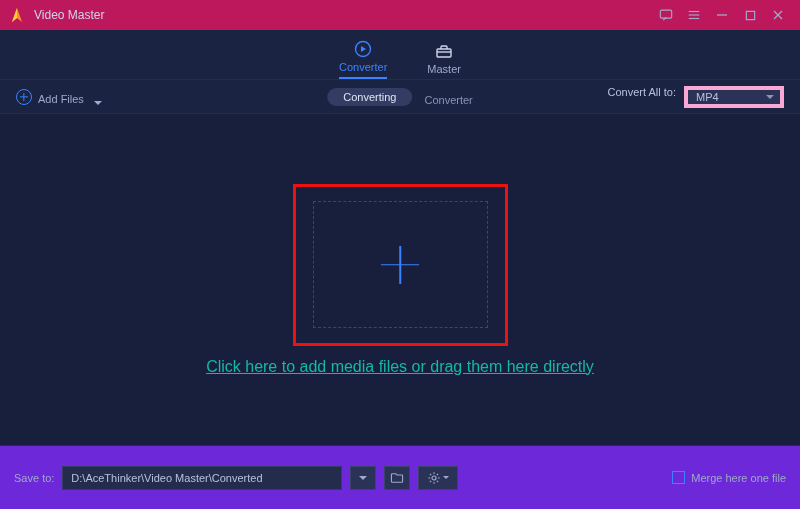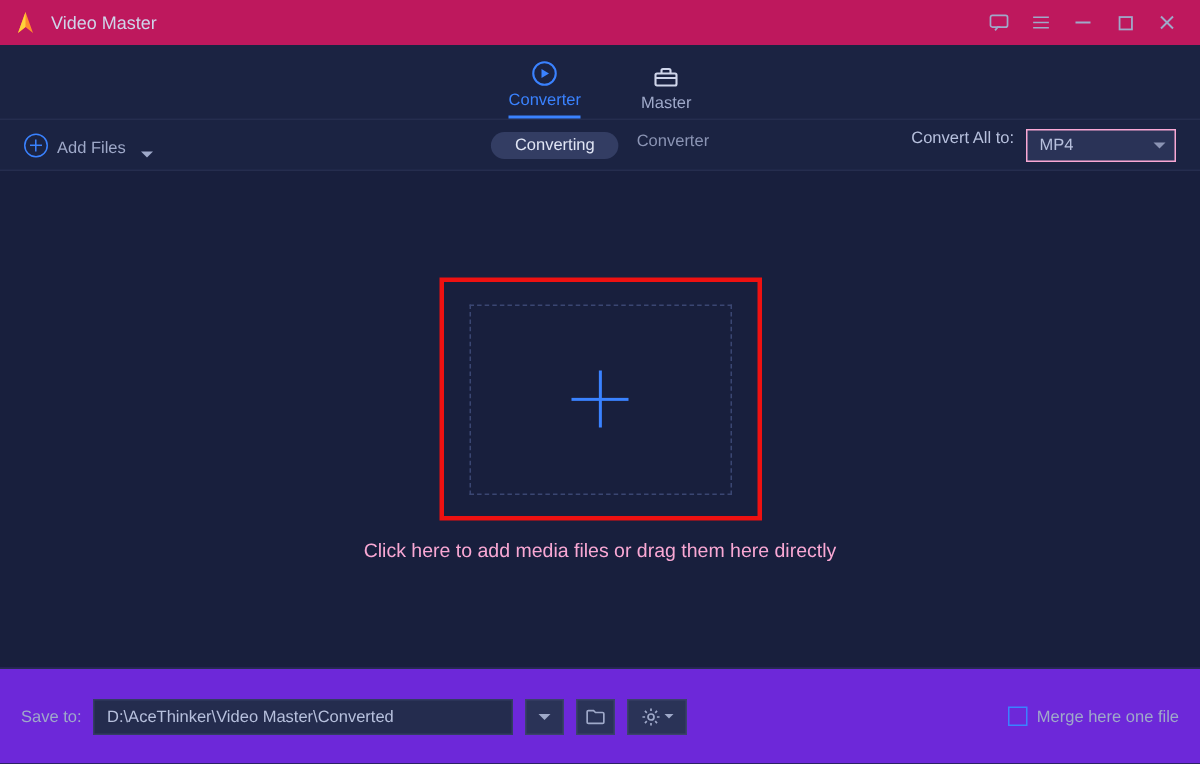--- a/index.html
+++ b/index.html
@@ -16,34 +16,34 @@
   .tab.active { color: #3a82ff; border-bottom: 2px solid #3a82ff; }
   .tab .tab-icon { height: 20px; display: flex; align-items: center; justify-content: center; }
 
   .subbar { height: 34px; display: flex; align-items: center; padding: 0 16px; border-bottom: 1px solid #252d4e; gap: 10px; font-size: 11px; }
   .addfiles { display: flex; align-items: flex-end; gap: 6px; color: #9fa9c9; cursor: pointer; }
   .addfiles .plus-circ { width: 16px; height: 16px; border: 1.3px solid #3a82ff; border-radius: 50%; position: relative; }
   .addfiles .plus-circ::before { content:""; position:absolute; left:3px; right:3px; top:50%; height:1.3px; background:#3a82ff; transform:translateY(-50%);}
   .addfiles .plus-circ::after { content:""; position:absolute; top:3px; bottom:3px; left:50%; width:1.3px; background:#3a82ff; transform:translateX(-50%);}
   .addfiles .caret { width:0; height:0; border-left:4px solid transparent; border-right:4px solid transparent; border-top:4px solid #9fa9c9; margin-left:4px;}
 
-  .subbar .center-seg { position: absolute; left: 50%; transform: translateX(-50%); display: flex; align-items: flex-start; gap: 12px; }
+  .subbar .center-seg { position: absolute; left: 50%; transform: translateX(-50%); display: flex; align-items: flex-end; gap: 12px; }
   .pill { background: #333d63; border-radius: 12px; padding: 3px 16px; color: #e0e5f4; cursor: pointer; }
   .seg-inactive { color: #8b94b4; cursor: pointer; }
   .subbar .right-group { margin-left: auto; display: flex; align-items: flex-start; gap: 8px; }
-  .select { background: #2a3357; border: 1px solid #f9a8d4; height: 22px; min-width: 100px; display: flex; align-items: center; padding: 0 8px; font-size: 11px; color:#b7c0dd; cursor:pointer; position:relative;}
+  .select { background: #2a3357; border: 4px solid #f9a8d4; height: 22px; min-width: 100px; display: flex; align-items: center; padding: 0 8px; font-size: 11px; color:#b7c0dd; cursor:pointer; position:relative;}
   .select .caret-d { position:absolute; right:6px; top:50%; transform:translateY(-50%); width:0;height:0;border-left:4px solid transparent;border-right:4px solid transparent;border-top:4px solid #8b94b4;}
 
   .stage { position: relative; height: 331px; background: #181f3d; display: flex; flex-direction: column; align-items: center; justify-content: center; }
   .redbox { border: 3px solid #e11; width: 215px; height: 162px; display: flex; align-items: center; justify-content: center; cursor:pointer;}
   .dashbox { border: 1.5px dashed #3a4672; width: 175px; height: 127px; display: flex; align-items: center; justify-content: center; }
   .bigplus { position: relative; width: 38px; height: 38px; }
   .bigplus::before { content:""; position:absolute; left:0; right:0; top:50%; height:1.5px; background:#3a82ff; transform:translateY(-50%);}
   .bigplus::after { content:""; position:absolute; top:0; bottom:0; left:50%; width:1.5px; background:#3a82ff; transform:translateX(-50%);}
-  .stage-text { margin-top: 12px; font-size: 13px; color: #f9a8d4; }
+  .stage-text { margin-top: 12px; font-size: 16px; color: #14b8a6; text-decoration: underline; }
 
   .footer { height: 64px; display:flex; align-items:center; padding: 0 14px; gap: 8px; background:#6d28d9; border-top:1px solid #252d4e; font-size:11px;}
   .save-label { color:#9fa9c9; }
   .path-input { background:#242c4e; border:1px solid #333d63; height:24px; width: 280px; color:#b7c0dd; font-size:11px; padding:0 8px; outline:none; }
   .icon-btn { width:26px; height:24px; background:#2a3357; border:1px solid #3a436a; display:flex; align-items:center; justify-content:center; cursor:pointer; color:#9fa9c9;}
   .icon-btn.combo { width:40px; gap:2px; }
   .merge { margin-left:auto; display:flex; align-items:center; gap:6px; color:#9fa9c9; cursor:pointer; }
   .checkbox { width:13px; height:13px; border:1.3px solid #3a82ff; }
   .cta { margin-left:14px; background:#3a82ff; color:#fff; font-size:13px; border:none; height:32px; width:112px; cursor:pointer; }
   .subbar { position: relative; }

